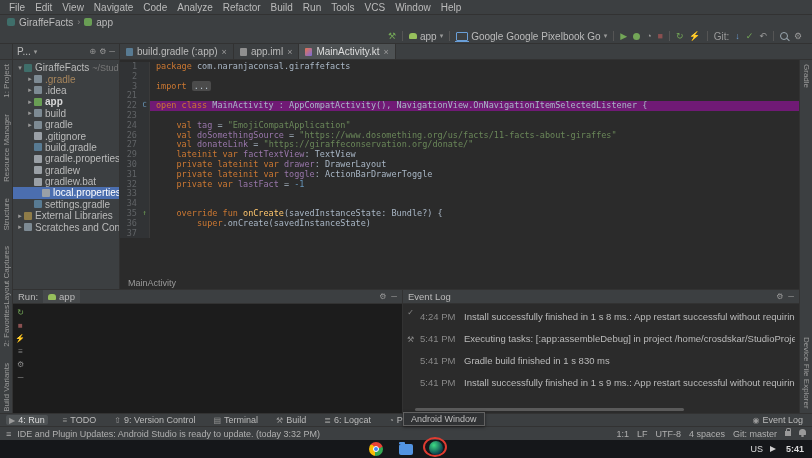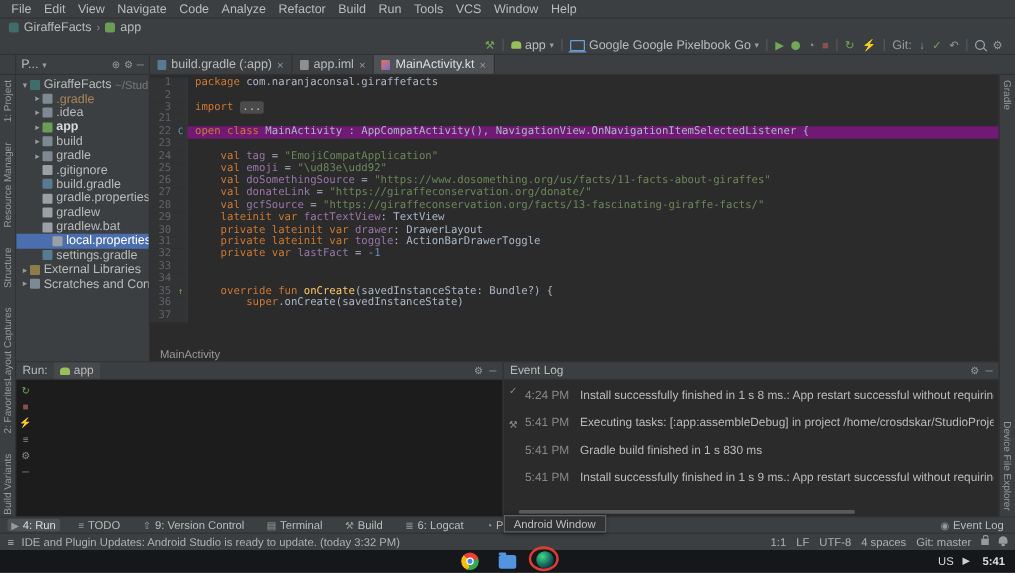--- a/index.html
+++ b/index.html
@@ -372,38 +372,28 @@
                 <span class="lnum">23</span>
                 <span class="lmark "></span>
                 <span class="ltext"></span>
               </div>
               <div class="cline">
                 <span class="lnum">24</span>
                 <span class="lmark "></span>
                 <span class="ltext"><span class="tk-def">    </span><span class="tk-kw">val </span><span class="tk-prop">tag</span><span class="tk-def"> = </span><span class="tk-str">"EmojiCompatApplication"</span></span>
               </div>
               <div class="cline">
-                <span class="lnum">25</span>
-                <span class="lmark "></span>
-                <span class="ltext"><span class="tk-def">    </span><span class="tk-kw">val </span><span class="tk-prop">emoji</span><span class="tk-def"> = </span><span class="tk-str">"\ud83e\udd92"</span></span>
-              </div>
-              <div class="cline">
                 <span class="lnum">26</span>
                 <span class="lmark "></span>
                 <span class="ltext"><span class="tk-def">    </span><span class="tk-kw">val </span><span class="tk-prop">doSomethingSource</span><span class="tk-def"> = </span><span class="tk-str">"https://www.dosomething.org/us/facts/11-facts-about-giraffes"</span></span>
               </div>
               <div class="cline">
                 <span class="lnum">27</span>
                 <span class="lmark "></span>
                 <span class="ltext"><span class="tk-def">    </span><span class="tk-kw">val </span><span class="tk-prop">donateLink</span><span class="tk-def"> = </span><span class="tk-str">"https://giraffeconservation.org/donate/"</span></span>
-              </div>
-              <div class="cline">
-                <span class="lnum">28</span>
-                <span class="lmark "></span>
-                <span class="ltext"><span class="tk-def">    </span><span class="tk-kw">val </span><span class="tk-prop">gcfSource</span><span class="tk-def"> = </span><span class="tk-str">"https://giraffeconservation.org/facts/13-fascinating-giraffe-facts/"</span></span>
               </div>
               <div class="cline">
                 <span class="lnum">29</span>
                 <span class="lmark "></span>
                 <span class="ltext"><span class="tk-def">    </span><span class="tk-kw">lateinit var </span><span class="tk-prop">factTextView</span><span class="tk-def">: TextView</span></span>
               </div>
               <div class="cline">
                 <span class="lnum">30</span>
                 <span class="lmark "></span>
                 <span class="ltext"><span class="tk-def">    </span><span class="tk-kw">private lateinit var </span><span class="tk-prop">drawer</span><span class="tk-def">: DrawerLayout</span></span>

